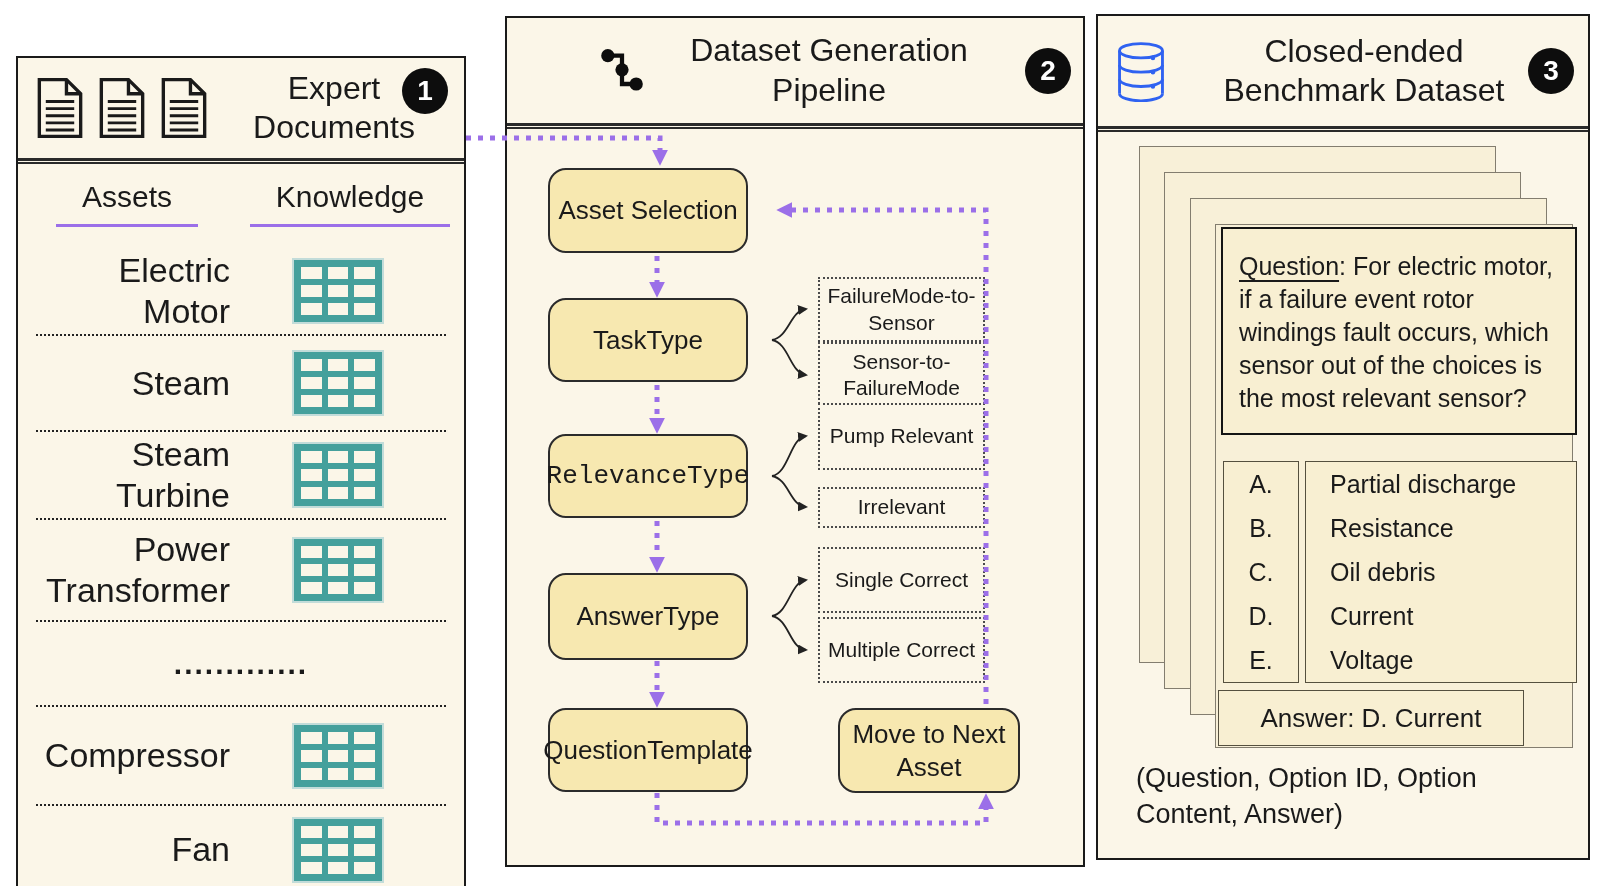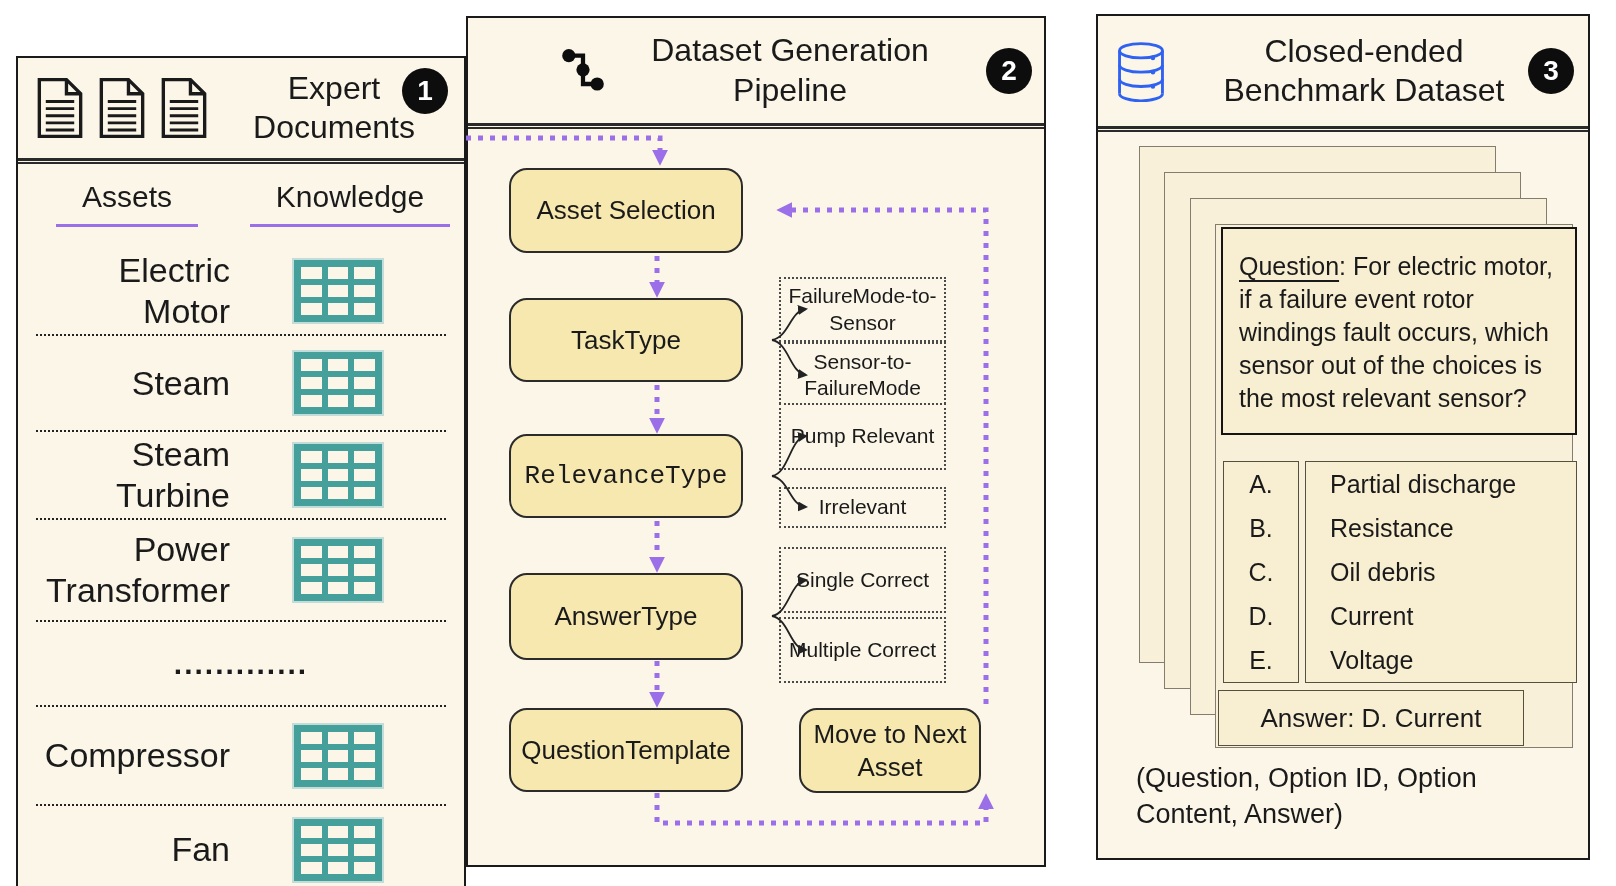--- a/index.html
+++ b/index.html
@@ -5,21 +5,21 @@
   :root{
     --panel-bg:#FBF6E8; --box-fill:#F7E8B0; --card-fill:#F8F0D8; --content-fill:#F8EFD2;
     --purple:#9B6FE8; --teal:#45A09C; --blue:#2F62F1; --ink:#1a1a1a;
   }
   *{margin:0;padding:0;box-sizing:border-box;}
   html,body{width:1616px;height:886px;}
   body{background:#ffffff;font-family:"Liberation Sans",sans-serif;color:var(--ink);position:relative;overflow:hidden;}
 
   .panel{position:absolute;background:var(--panel-bg);border:2.5px solid #1a1a1a;}
   #panel-docs{left:16px;top:14px;width:450px;height:848px;margin-top:42px;}
-  #panel-pipe{left:466px;top:16px;width:580px;height:851px;}
+  #panel-pipe{left:505px;top:16px;width:580px;height:851px;}
   #panel-bench{left:1096px;top:14px;width:494px;height:846px;}
 
   .panel-header{display:flex;align-items:center;position:relative;padding:0 16px;gap:10px;}
   #panel-docs .panel-header{height:100px;}
   #panel-pipe .panel-header{height:105px;justify-content:center;gap:16px;}
   #panel-bench .panel-header{height:110px;gap:16px;}
   .panel-title{font-size:32px;line-height:1.22;text-align:center;}
   #panel-docs .panel-title{flex:1;max-width:230px;margin:0 auto;}
   #panel-pipe .panel-title{max-width:330px;}
   #panel-bench .panel-title{flex:1;max-width:360px;}
@@ -41,21 +41,21 @@
   .aname{width:190px;text-align:right;font-size:34px;line-height:1.2;margin-left:4px;}
   .aicon-cell{flex:1;display:flex;justify-content:center;}
   .tbl-icon{width:88px;height:62px;background:var(--teal);display:grid;grid-template-columns:repeat(3,1fr);
             grid-template-rows:repeat(3,1fr);gap:6px;padding:7px;box-shadow:0 0 0 2px #c2dcd9;}
   .tbl-icon div{background:var(--panel-bg);}
   .ellipsis-row{justify-content:center;font-size:30px;font-weight:bold;letter-spacing:2px;}
 
   
   .flow-box{position:absolute;background:var(--box-fill);border:2px solid #2b2b2b;border-radius:18px;
             display:flex;align-items:center;justify-content:center;font-size:26px;text-align:center;line-height:1.25;padding:4px 8px;}
-  .stage{left:41px;width:234px;}
+  .stage{left:41px;width:200px;}
   #stage-0{top:150px;height:85px;} #stage-1{top:280px;height:84px;} #stage-2{top:416px;height:84px;font-family:Liberation Mono, monospace;}
   #stage-3{top:555px;height:87px;} #stage-4{top:690px;height:84px;}
   #move-box{left:331px;top:690px;width:182px;height:85px;font-size:26px;}
   .branch-box{position:absolute;left:311px;width:167px;background:var(--panel-bg);border:2px dotted #4a4a4a;
               display:flex;align-items:center;justify-content:center;font-size:21px;line-height:1.25;text-align:center;padding:2px 6px;}
   #branch-0{top:259px;height:65px;} #branch-1{top:324px;height:66px;} #branch-2{top:385px;height:67px;}
   #branch-3{top:469px;height:41px;} #branch-4{top:529px;height:66px;} #branch-5{top:599px;height:66px;}
 
   
   .card{position:absolute;background:var(--card-fill);border:1.5px solid #837d6f;}

